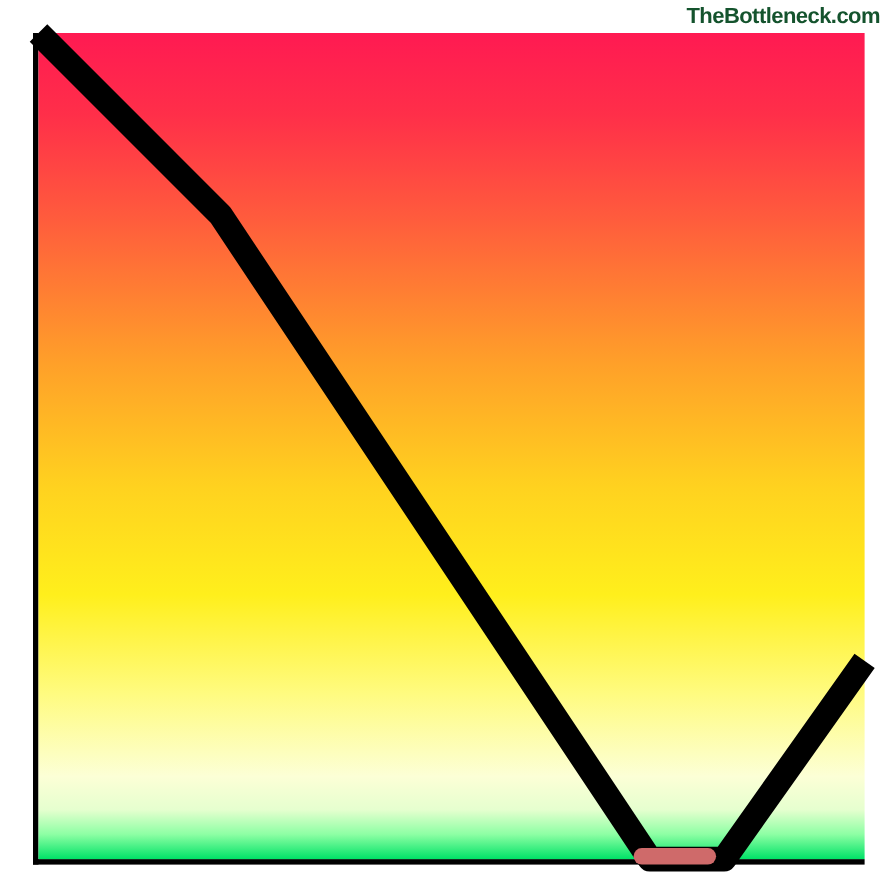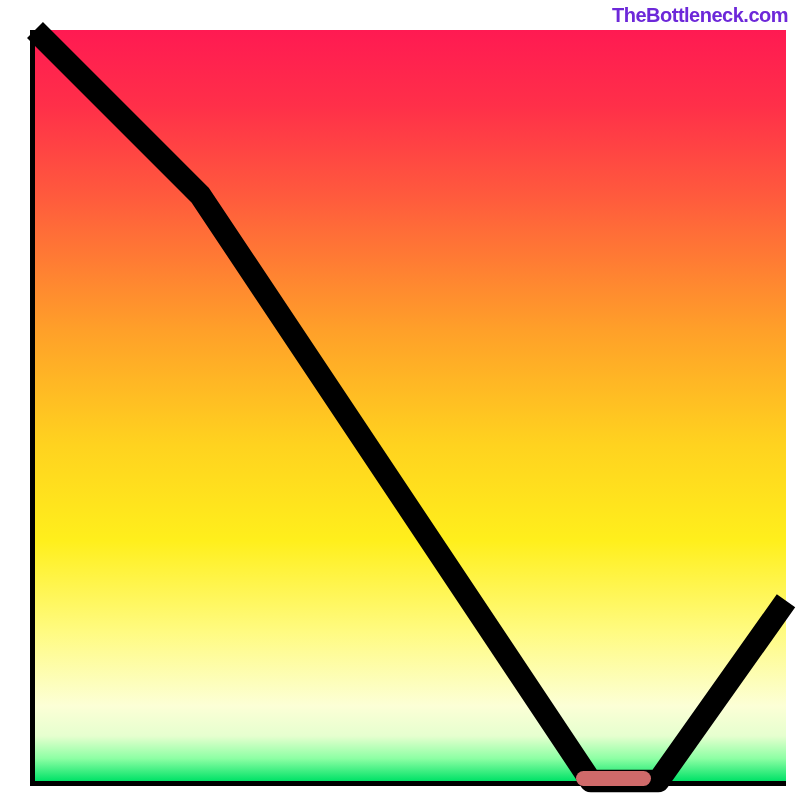--- a/index.html
+++ b/index.html
@@ -7,25 +7,25 @@
     padding: 0;
     width: 800px;
     height: 800px;
     background: #ffffff;
     font-family: Arial, Helvetica, sans-serif;
     position: relative;
   }
   .watermark {
     position: absolute;
     top: 4px;
-    right: 12px;
+    right: 0;
     font-size: 20px;
     font-weight: bold;
     letter-spacing: -0.5px;
-    color: #6d28d9;
+    color: #14532d;
   }
   .plot {
     position: absolute;
     left: 30px;
     top: 30px;
     width: 756px;
     height: 756px;
     border-left: 5px solid #000;
     border-bottom: 5px solid #000;
     box-sizing: border-box;

